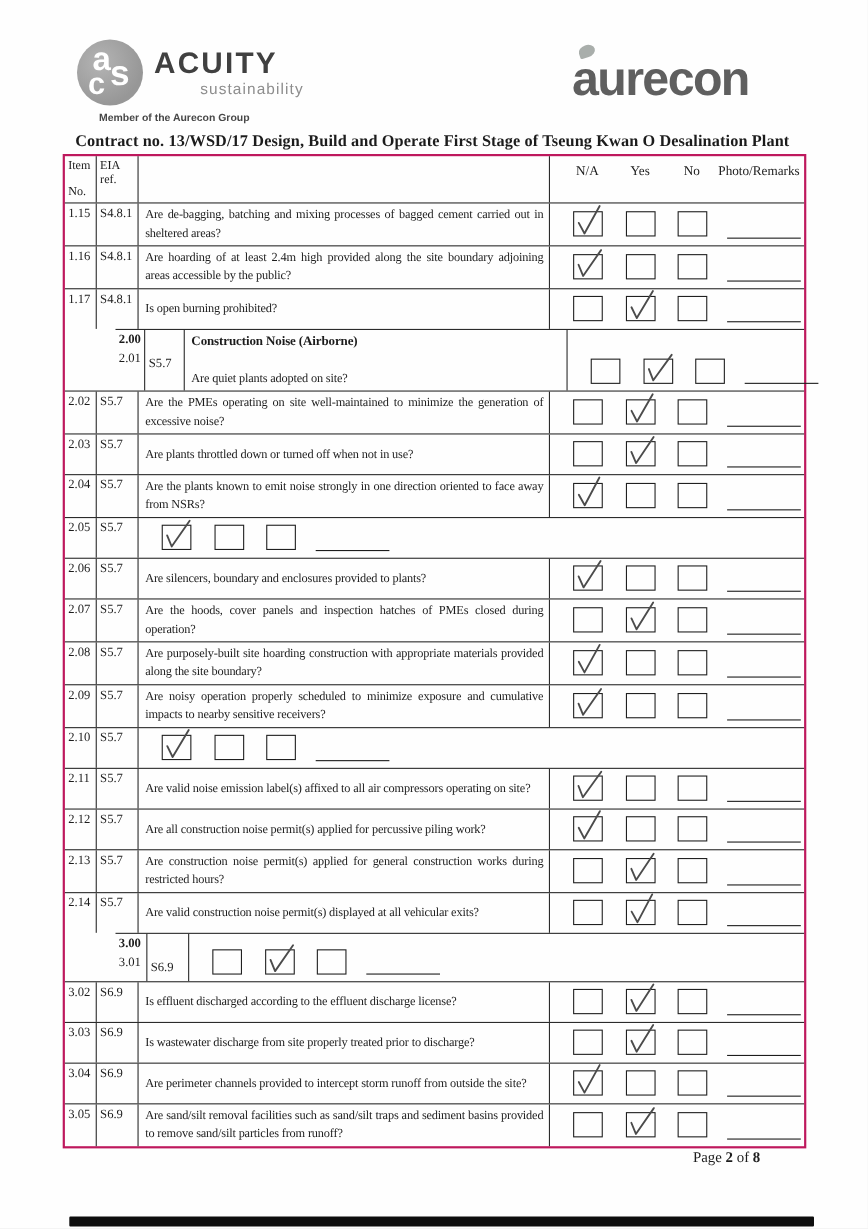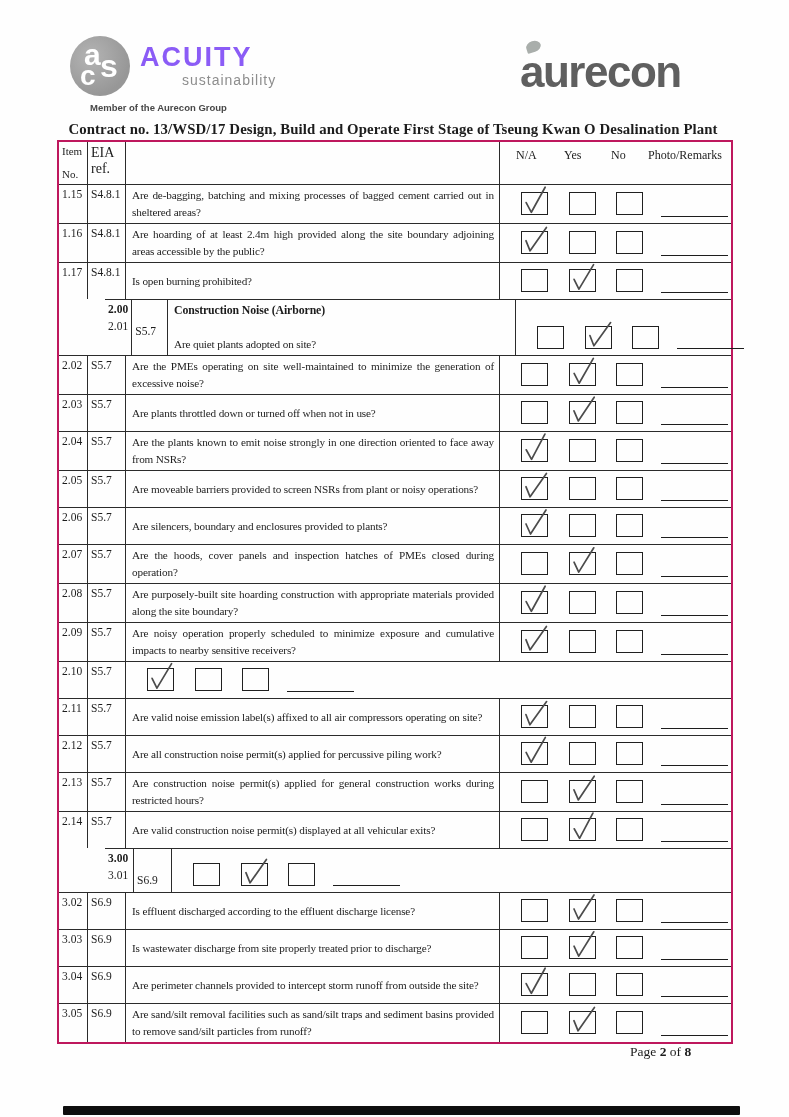--- a/index.html
+++ b/index.html
@@ -11,21 +11,21 @@
   
   .logo-acuity{position:absolute; left:70px; top:36px; width:260px; font-family:"Liberation Sans", sans-serif;}
   .acuity-circle{
     position:absolute; left:0; top:0; width:60px; height:60px; border-radius:50%;
     background:radial-gradient(circle at 35% 35%, #b4b4b4, #979797 70%);
   }
   .acuity-circle span{position:absolute; color:#fff; font-weight:bold; line-height:1;}
   .acuity-a{left:14px; top:4px;  font-size:30px;}
   .acuity-c{left:10px; top:26px; font-size:28px;}
   .acuity-s{left:30px; top:14px; font-size:32px;}
-  .acuity-name{position:absolute; left:70px; top:6px; font-size:27px; font-weight:bold; letter-spacing:2px; color:#8b5cf6;}
+  .acuity-name{position:absolute; left:70px; top:6px; font-size:27px; font-weight:bold; letter-spacing:2px; color:#404040;}
   .acuity-tagline{position:absolute; left:112px; top:36px; font-size:14px; letter-spacing:1px; color:#8d8d8d;}
   .acuity-member{position:absolute; left:20px; top:66px; font-size:9.5px; font-weight:bold; color:#474747;}
 
   .logo-aurecon{position:absolute; left:520px; top:50px; font-family:"Liberation Sans", sans-serif;}
   .aurecon-word{font-size:44px; font-weight:800; letter-spacing:-1.5px; color:#5f5f5f; line-height:1;}
   .aurecon-dot{position:absolute; left:6px; top:-9px; width:15px; height:11px; border-radius:50% 50% 50% 10%;
     background:#a9aeab; transform:rotate(-18deg);}
 
   
   .doc-title{position:absolute; left:55px; top:121px; width:676px; text-align:center;
@@ -47,22 +47,22 @@
   .sec-title{font-size:11.8px; font-weight:bold; letter-spacing:-.1px; margin-bottom:2px;}
   .sec-num{font-weight:bold;}
   .sub-num{margin-top:5px;}
   .eia-offset{margin-top:22px;}
   .section-row{min-height:43px;margin-left:46px;}
   .section-row .c-q{justify-content:space-between; padding-top:3px;gap:16px;}
 
   
   .thead{min-height:42px; border-top:none;}
   .thead .c-item{display:flex; flex-direction:column; justify-content:space-between; font-size:11px; padding-bottom:4px;}
-  .thead .c-eia{font-size:14px;}
-  .hlabel{position:absolute; top:6px; font-size:12px; }
+  .thead .c-eia{font-size:11px;}
+  .hlabel{position:absolute; top:6px; font-size:12px; text-align:center;}
   .h-na {left:16px;  width:36px;}
   .h-yes{left:64px;  width:36px;}
   .h-no {left:111px; width:36px;}
   .h-rem{left:148px; width:84px;}
 
   
   .cb{position:absolute; width:25px; height:21px; border:1.7px solid #202020; background:transparent;
       top:50%; margin-top:-12px;}
   .cb.na {left:21px;}
   .cb.yes{left:69px;}
@@ -265,23 +265,20 @@
           <span class="remark-line"></span>
         </div>
       </div>
       <div class="trow">
         <div class="cell c-item">
           <div>2.05</div>
         </div>
         <div class="cell c-eia">
           <div>S5.7</div>
         </div>
-        <div class="cell c-q">
-          <div class="q-text">Are moveable barriers provided to screen NSRs from plant or noisy operations?</div>
-        </div>
         <div class="cell c-check">
           <span class="cb na">
             <svg viewBox="0 0 34 36" class="check" style="transform: rotate(2deg);">
               <path d="M8 20 L12.5 30 L28 6" fill="none" stroke="#4b4b4b" stroke-width="1.7" stroke-linecap="round" stroke-linejoin="round"></path>
             </svg>
           </span>
           <span class="cb yes"></span>
           <span class="cb no"></span>
           <span class="remark-line"></span>
         </div>

